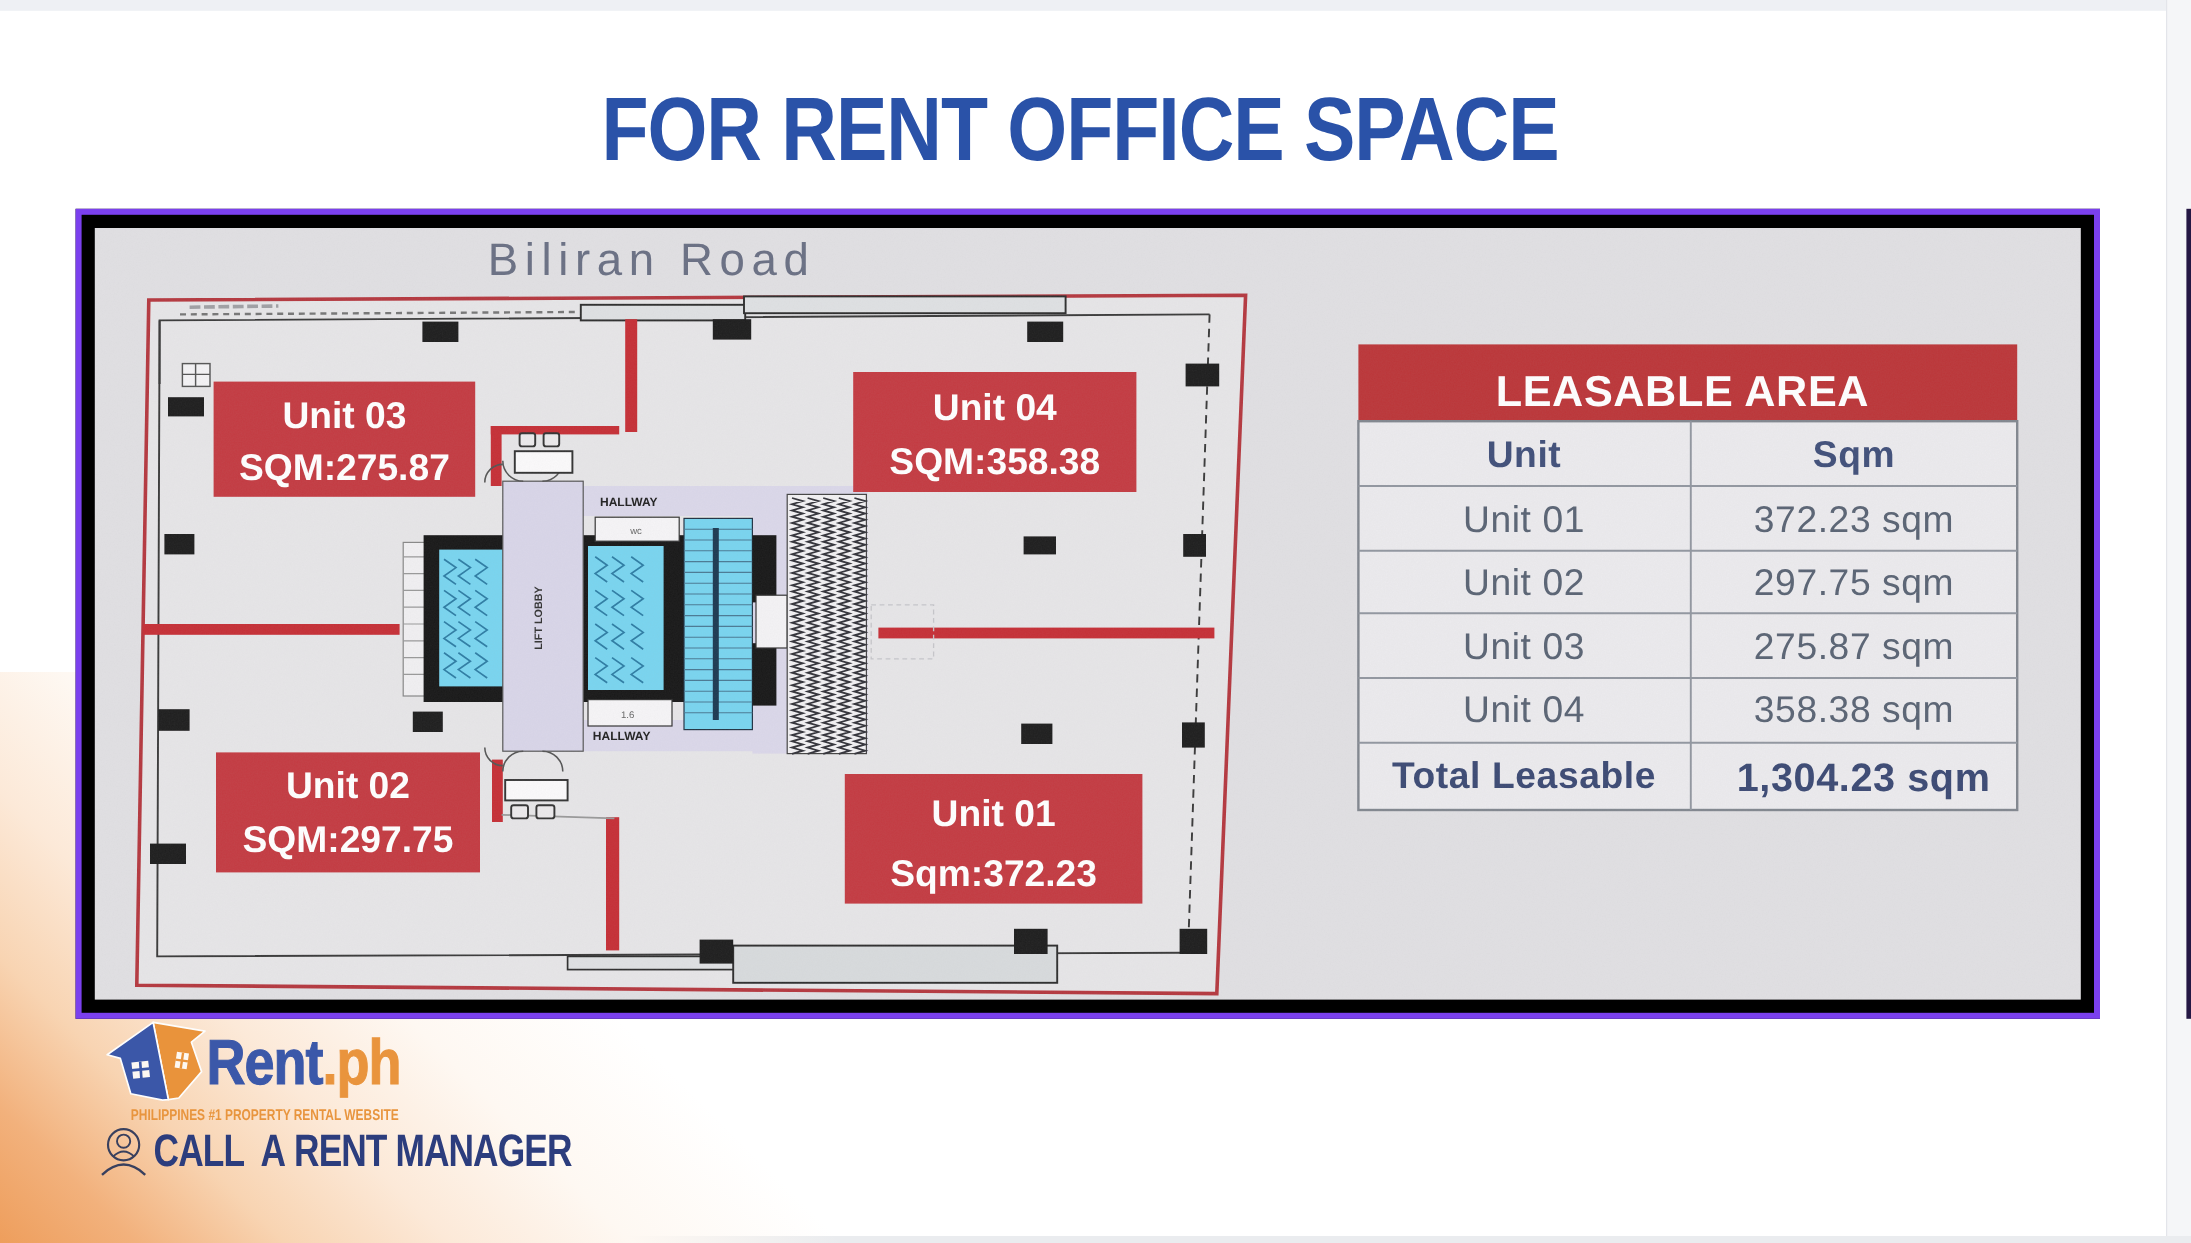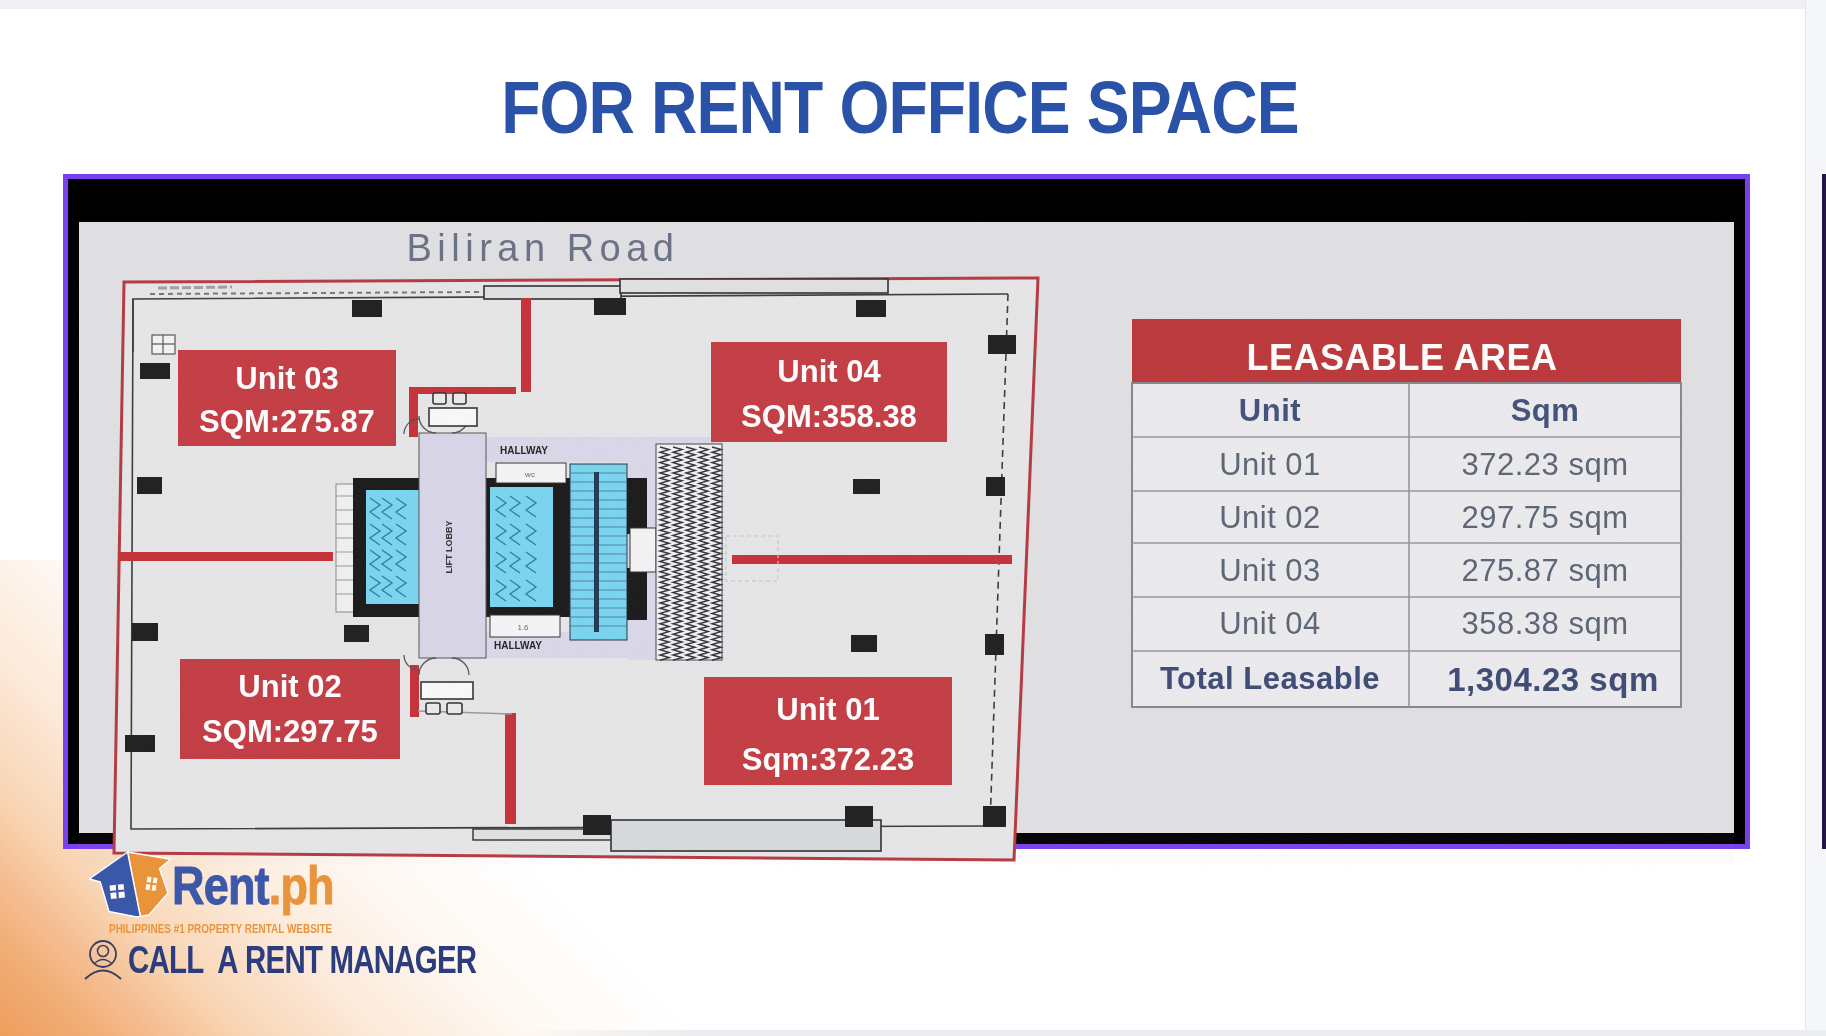--- a/index.html
+++ b/index.html
@@ -19,21 +19,21 @@
 <div class="abs" style="left:0;bottom:0;width:1826px;height:6px;background:#eaecef;"></div>
 
 <div class="abs" style="left:0;top:560px;width:780px;height:476px;
   background:linear-gradient(45deg, #ee9e5c 0%, #f2b17c 9%, #f8d4b2 19%, #fce9d8 30%, #fef8f2 42%, rgba(255,255,255,0) 56%);"></div>
 
 <div class="abs" style="left:0;top:64px;width:1800px;text-align:center;color:#2a52a8;
   font-size:75px;font-weight:bold;letter-spacing:-1px;transform:scaleX(0.856);transform-origin:900px 50%;">FOR RENT OFFICE SPACE</div>
 
 <div class="abs" style="left:63px;top:174px;width:1677px;height:665px;border:5px solid #7b40ee;background:#000;">
 
-  <div class="abs" style="left:11px;top:11px;right:11px;bottom:11px;background:#e1e0e3;filter:blur(0.4px);margin-top:32px;">
+  <div class="abs" style="left:11px;top:11px;right:11px;bottom:11px;background:#e1e0e3;filter:blur(0.4px);">
   <svg width="1655" height="643" viewBox="79 190 1655 643">
     <defs>
       <filter id="noise" x="0" y="0" width="100%" height="100%">
         <feTurbulence type="fractalNoise" baseFrequency="0.9" numOctaves="2" result="n"></feTurbulence>
         <feColorMatrix in="n" type="matrix" values="0 0 0 0 0.45  0 0 0 0 0.44  0 0 0 0 0.46  0 0 0 0.16 0"></feColorMatrix>
         <feComposite operator="over" in2="SourceGraphic"></feComposite>
       </filter>
     </defs>
 
     <text x="543" y="229" font-size="38" letter-spacing="5.5" fill="#6a7084" text-anchor="middle" font-family="Liberation Sans">Biliran Road</text>

